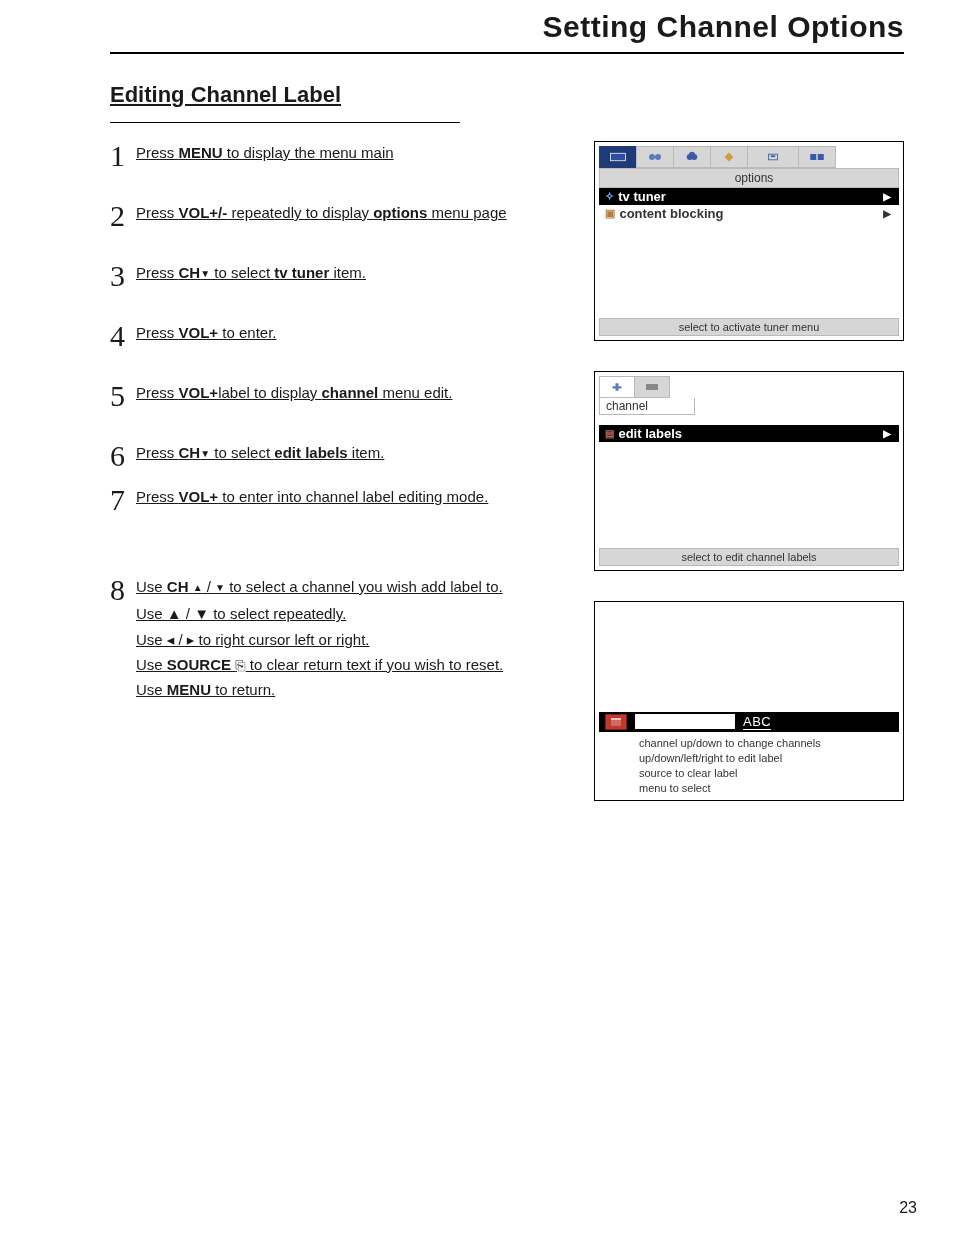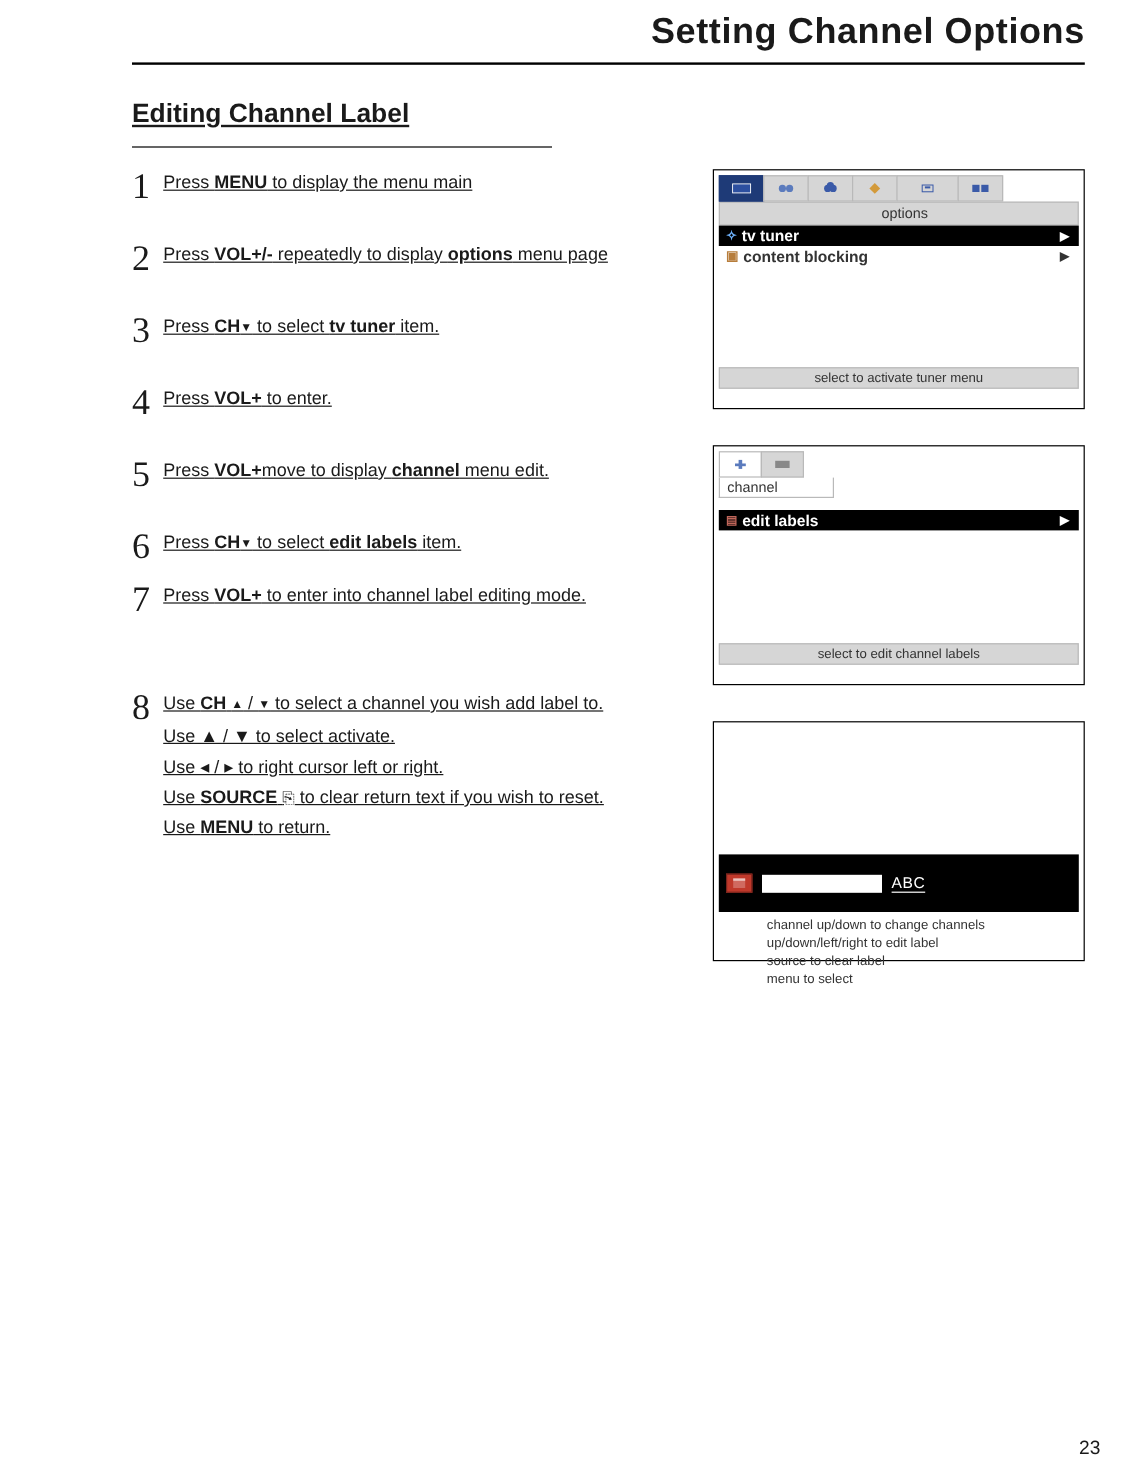--- a/index.html
+++ b/index.html
@@ -124,43 +124,43 @@
   .menu-item .lbl{display:flex;align-items:center;gap:4px;}
   .menu-item.sel{background:#000;color:#fff;}
   .menu-item .arrow{font-size:10px;}
   .statusbar{
     border:1px solid var(--grey-border);
     background:var(--grey-fill);
     font-family:Arial,sans-serif;
     font-size:11px;
     text-align:center;
     padding:2px 0;
-    margin:0 4px 16px 4px;
+    margin:0 4px 4px 4px;
     color:#333;
   }
   
   .sm-tab-row{display:flex;margin:4px 4px 0 4px;}
   .sm-tab{
     width:36px;height:22px;
     border:1px solid var(--grey-border);
     background:var(--grey-fill);
     display:flex;align-items:center;justify-content:center;
     box-sizing:border-box;margin-right:-1px;
   }
   .sm-tab.sel{background:#fff;}
   .sm-caption{
     font-family:Arial,sans-serif;font-size:12px;color:#333;
     border:1px solid var(--grey-border);background:#fff;
     margin:0 4px;padding:1px 6px;border-top:none;width:96px;box-sizing:border-box;
   }
   
   .panel.edit .area{height:110px;}
   .label-row{
-    display:flex;align-items:center;gap:8px;
-    background:#000;margin:0 4px;padding:16px 6px;
+    display:flex;gap:8px;
+    background:#000;margin:0 4px;padding:2px 6px;
     font-family:Arial,sans-serif;font-size:12px;color:#fff;
   }
   .label-row .chip{
     width:20px;height:14px;background:#c0392b;border:1px solid #7a241c;
     display:flex;align-items:center;justify-content:center;
   }
   .label-row .field{
     flex:0 0 100px;height:15px;background:#fff;
   }
   .label-row .abc{
@@ -216,21 +216,21 @@
       <div class="step">
         <div class="num">4</div>
         <div class="body">
           <span>Press </span><b class="kw">VOL+</b><span> to enter.</span>
         </div>
       </div>
 
       <div class="step">
         <div class="num">5</div>
         <div class="body">
-          <span>Press </span><b class="kw">VOL+</b><span>move to display </span><b class="kw">channel</b><span> menu edit.</span>
+          <span>Press </span><b class="kw">VOL+</b><span>label to display </span><b class="kw">channel</b><span> menu edit.</span>
         </div>
       </div>
 
       <div class="step tight">
         <div class="num">6</div>
         <div class="body">
           <span>Press </span><b class="kw">CH</b><span class="tri">▼</span><span> to select </span><b class="kw">edit labels</b><span> item.</span>
         </div>
       </div>
 
@@ -241,21 +241,21 @@
         </div>
       </div>
 
       <div class="step">
         <div class="num">8</div>
         <div class="body">
           <div>
             <span>Use </span><b class="kw">CH</b> <span class="tri">▲</span> / <span class="tri">▼</span><span>  to select a channel you wish add label to.</span>
           </div>
           <div class="extra">
-            <div>Use  ▲ / ▼  to select activate.</div>
+            <div>Use  ▲ / ▼  to select repeatedly.</div>
             <div>Use  ◂ / ▸  to right cursor left or right.</div>
             <div>
               <span>Use </span><b class="kw">SOURCE</b> <span style="font-size:13px;">⎘</span><span>  to clear return text if you wish to reset.</span>
             </div>
             <div>
               <span>Use </span><b class="kw">MENU</b><span> to return.</span>
             </div>
           </div>
         </div>
       </div>

